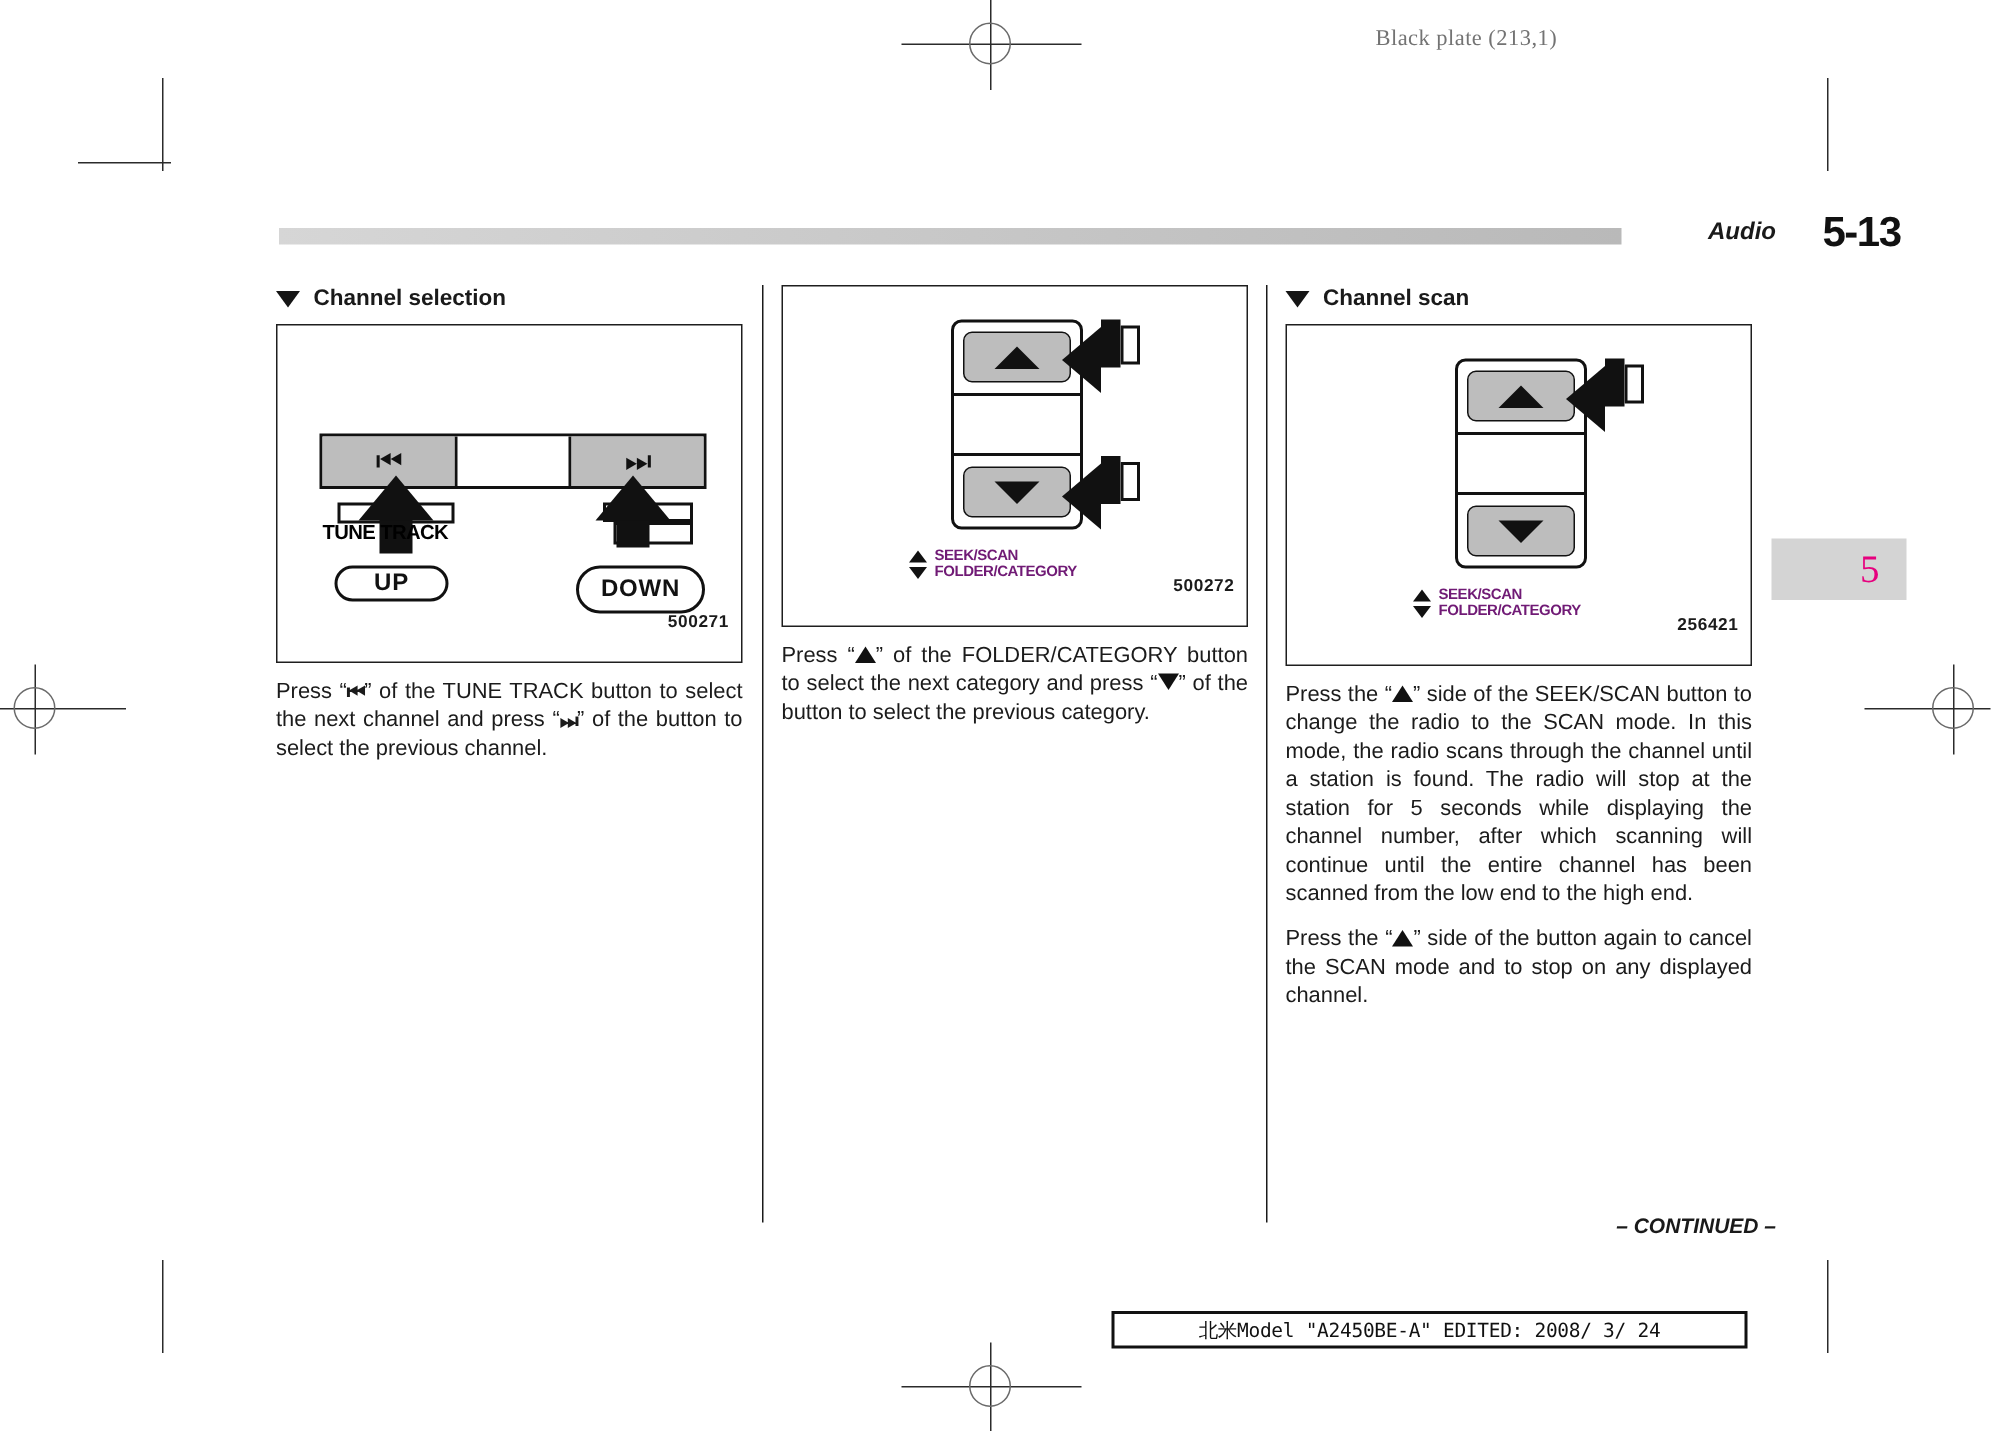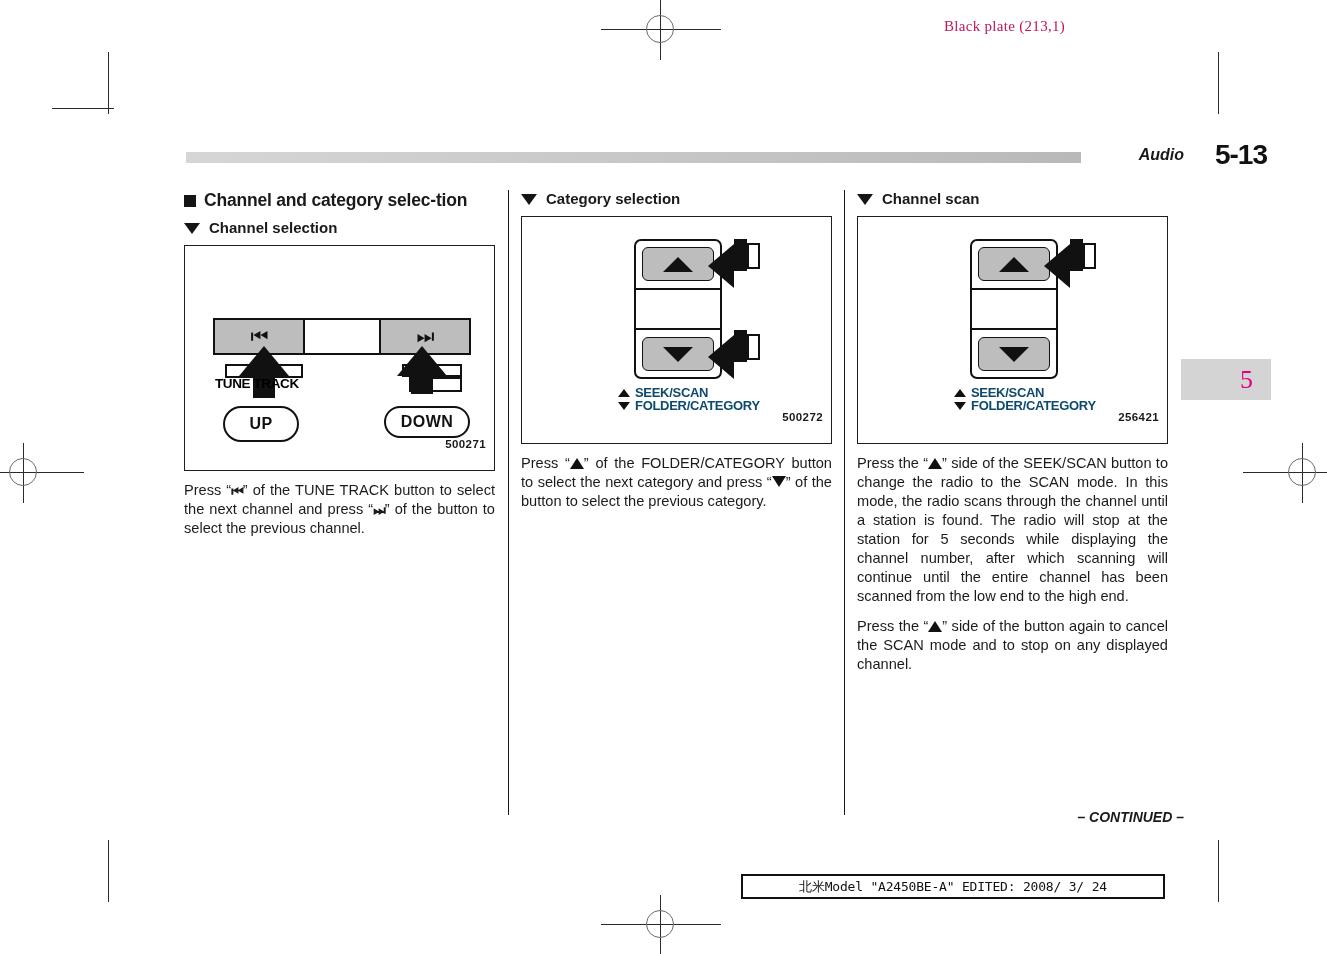--- a/index.html
+++ b/index.html
@@ -43,24 +43,24 @@
     box-sizing: border-box;
   }
   .crop-line {
     position: absolute;
     background: #2b2b2b;
   }
 
   
   .black-plate {
     position: absolute;
-    left: 944px; top: 18px;
+    left: 917px; top: 18px;
     font-family: "Liberation Serif", serif;
     font-size: 15px;
-    color: #be185d;
+    color: #737373;
     letter-spacing: .3px;
     white-space: nowrap;
   }
   .header-rule {
     position: absolute;
     left: 186px; top: 152px;
     width: 895px; height: 11px;
     background: linear-gradient(to right, #d6d6d6, #b9b9b9);
   }
   .header-label {
@@ -299,25 +299,25 @@
   }
   .pointer-plate {
     position: absolute;
     border: 2px solid #111;
     background: #fff;
     box-sizing: border-box;
     width: 13px;
   }
   .seek-scan-label {
     position: absolute;
-    left: 96px; bottom: 30px;
-    font-size: 13px;
+    left: 84px; bottom: 30px;
+    font-size: 10px;
     font-weight: bold;
     line-height: 1.05;
-    color: #0c4a6e;
+    color: #701a75;
     letter-spacing: -0.3px;
     white-space: nowrap;
   }
   .seek-scan-label .row {
     display: flex;
     align-items: center;
   }
   .ss-up {
     width: 0; height: 0;
     border-left: 6px solid transparent;
@@ -427,24 +427,20 @@
 <div class="header-page">5-13</div>
 
 <div class="chapter-tab">
   <span>5</span>
 </div>
 
 <div class="col-divider div-1"></div>
 <div class="col-divider div-2"></div>
 
 <div class="col col-1">
-  <div class="h-square">
-    <span class="bullet"></span>
-    <span>Channel and category selec-tion</span>
-  </div>
   <div class="h-tri">
     <span class="tri"></span>
     <span>Channel selection</span>
   </div>
 
   <div class="figure fig-1">
 
     <div class="bar">
       <div class="seg-gray">
         <span class="glyph-prev">⏮</span>
@@ -459,36 +455,32 @@
     <div class="arrow-stem" style="left:68px; top:120px; height:32px;"></div>
     <div class="arrow-up" style="left:54px; top:100px;"></div>
 
     <div class="label-plate" style="left:217px; top:118px; width:60px; height:13px;"></div>
     <div class="label-plate" style="left:224px; top:131px; width:53px; height:15px;"></div>
     <div class="arrow-stem" style="left:226px; top:120px; height:28px;"></div>
     <div class="arrow-up" style="left:212px; top:100px;"></div>
 
     <div class="tune-track-text">TUNE TRACK</div>
 
-    <div class="pill" style="left:38px; top:160px; width:76px; height:36px;">UP</div>
+    <div class="pill" style="left:38px; top:160px; width:76px; height:24px;">UP</div>
     <div class="pill" style="left:199px; top:160px; width:86px; height:32px;">DOWN</div>
 
     <div class="fig-code">500271</div>
   </div>
 
   <div>
     <p class="body">Press “<span class="ig">⏮</span>” of the TUNE TRACK button to select the next channel and press “<span class="ig">⏭</span>” of the button to select the previous channel.</p>
   </div>
 </div>
 
 <div class="col col-2">
-  <div class="h-tri">
-    <span class="tri"></span>
-    <span>Category selection</span>
-  </div>
 
   <div class="figure fig-2">
     <div class="rocker">
       <div class="rocker-btn top">
         <span class="tri-up-btn"></span>
       </div>
       <div class="rocker-mid"></div>
       <div class="rocker-btn bottom">
         <span class="tri-down-btn"></span>
       </div>

